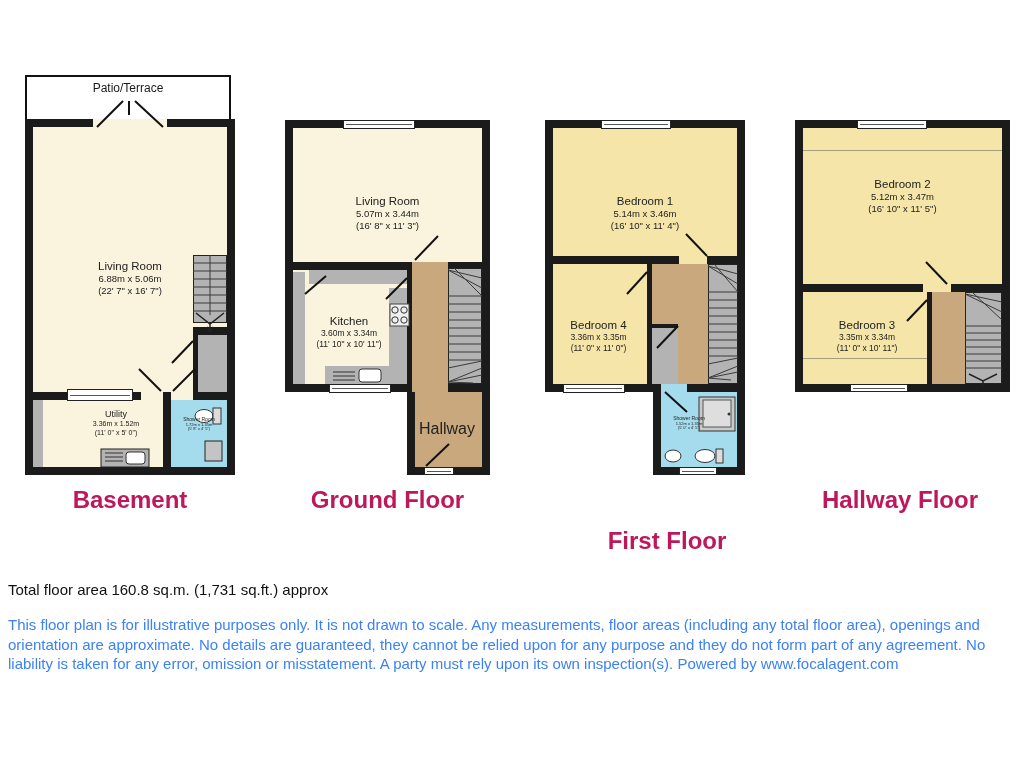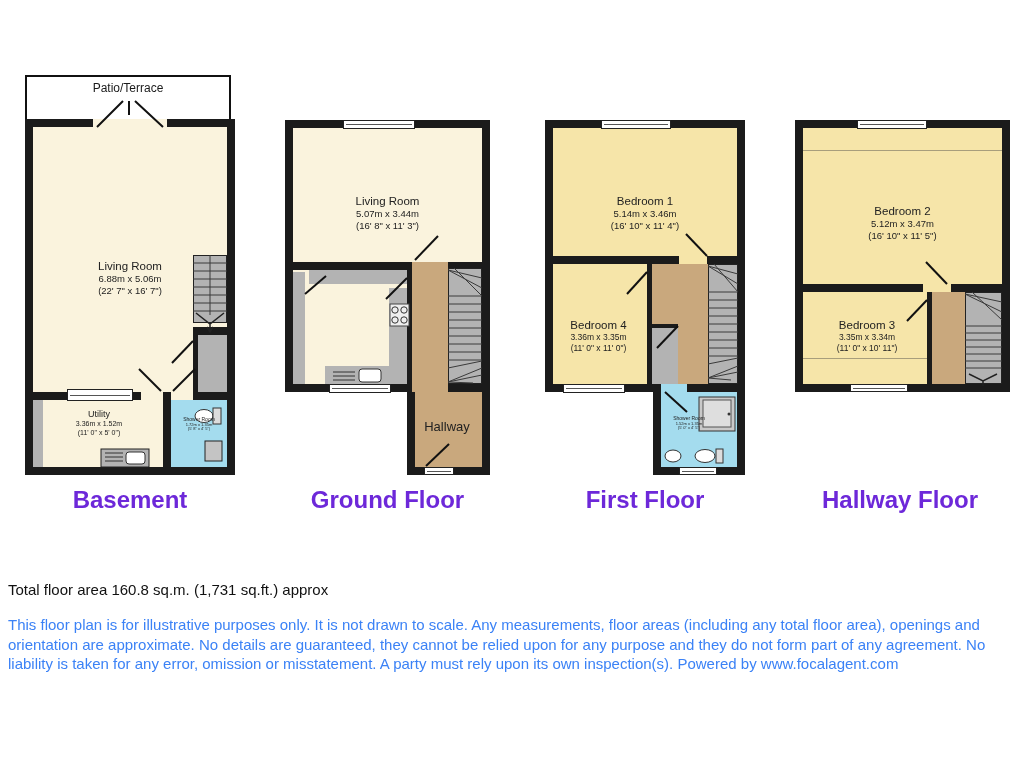--- a/index.html
+++ b/index.html
@@ -21,21 +21,21 @@
   .overlay{position:absolute;left:0;top:0;pointer-events:none;}
   .room-label{position:absolute;text-align:center;line-height:1.25;color:#222;}
   .rname{font-size:11.5px;display:block;margin-top:8px;}
   .rdim{font-size:9.5px;display:block;}
   .rname-sm{font-size:9px;display:block;}
   .rdim-sm{font-size:7px;display:block;line-height:1.2;}
   .rname-xs{font-size:5px;display:block;line-height:1.1;}
   .rdim-xs{font-size:4px;display:block;line-height:1.1;}
   .patio-box{position:absolute;background:#fff;border:2px solid #111;box-sizing:border-box;text-align:center;}
   .patio-label{font-size:12px;padding-top:4px;display:block;}
-  .floor-title{position:absolute;top:486px;text-align:center;font-size:24px;font-weight:bold;color:#6d28d9;}
+  .floor-title{position:absolute;top:486px;text-align:center;font-size:24px;font-weight:bold;color:#be185d;}
   .footer-line{position:absolute;left:8px;font-size:15px;color:#111;}
   .footer-para{position:absolute;left:8px;width:1010px;font-size:15px;line-height:19.5px;color:#3b82f6;}
   .eaves{position:absolute;background:#a89e7c;height:1px;}
 </style>
 </head>
 <body>
 
 <div class="plan" style="left:25px;top:75px;width:210px;height:400px;">
   <div class="patio-box" style="left:0;top:0;width:206px;height:46px;">
     <span class="patio-label">Patio/Terrace</span>
@@ -69,21 +69,21 @@
     <rect x="180" y="366" width="17" height="20" fill="#c4c4c4" stroke="#222"></rect>
     <rect x="76" y="374" width="48" height="18" fill="#b3b3b3" stroke="#222"></rect>
     <rect x="101" y="377" width="19" height="12" rx="3" fill="#ffffff" stroke="#333"></rect>
     <path d="M80,378H98 M80,382H98 M80,386H98" stroke="#333" stroke-width="1" fill="none"></path>
   </svg>
   <div class="room-label" style="left:8px;top:176px;width:194px;">
     <span class="rname">Living Room</span>
     <span class="rdim">6.88m x 5.06m</span>
     <span class="rdim">(22' 7" x 16' 7")</span>
   </div>
-  <div class="room-label" style="left:14px;top:334px;width:120px;">
+  <div class="room-label" style="left:31px;top:334px;width:120px;">
     <span class="rname-sm">Utility</span>
     <span class="rdim-sm">3.36m x 1.52m</span>
     <span class="rdim-sm">(11' 0" x 5' 0")</span>
   </div>
   <div class="room-label" style="left:146px;top:342px;width:56px;">
     <span class="rname-xs">Shower Room</span>
     <span class="rdim-xs">1.72m x 1.35m</span>
     <span class="rdim-xs">(5' 8" x 4' 5")</span>
   </div>
 </div>
@@ -118,21 +118,26 @@
     <circle cx="110" cy="200" r="3.2" fill="none" stroke="#333"></circle>
     <circle cx="119" cy="200" r="3.2" fill="none" stroke="#333"></circle>
     <rect x="74" y="249" width="22" height="13" rx="3" fill="#ffffff" stroke="#333"></rect>
     <path d="M48,252H70 M48,256H70 M48,260H70" stroke="#333" stroke-width="1" fill="none"></path>
   </svg>
   <div class="room-label" style="left:8px;top:66px;width:189px;">
     <span class="rname">Living Room</span>
     <span class="rdim">5.07m x 3.44m</span>
     <span class="rdim">(16' 8" x 11' 3")</span>
   </div>
-  <div class="room-label" style="left:127px;top:299px;width:70px;font-size:13px;">
+  <div class="room-label" style="left:14px;top:186px;width:100px;">
+    <span class="rname">Kitchen</span>
+    <span class="rdim-sm" style="font-size:8.5px;">3.60m x 3.34m</span>
+    <span class="rdim-sm" style="font-size:8.5px;">(11' 10" x 10' 11")</span>
+  </div>
+  <div class="room-label" style="left:127px;top:299px;width:70px;font-size:16px;">
     <span>Hallway</span>
   </div>
 </div>
 
 <div class="plan" style="left:545px;top:120px;width:200px;height:355px;">
   <div class="wall" style="left:0;top:0;width:200px;height:272px;"></div>
   <div class="wall" style="left:108px;top:264px;width:92px;height:91px;"></div>
   <div class="fill yellow" style="left:8px;top:8px;width:184px;height:128px;"></div>
   <div class="win" style="left:56px;top:0;width:70px;height:9px;"></div>
   <div class="wall" style="left:8px;top:136px;width:184px;height:8px;"></div>
@@ -193,31 +198,31 @@
   <div class="fill tan" style="left:137px;top:172px;width:33px;height:92px;"></div>
   <div class="stairs" style="left:170px;top:172px;width:37px;height:92px;"></div>
   <div class="gap" style="left:128px;top:164px;width:28px;height:8px;background:#f6e5a9;"></div>
   <svg class="overlay" width="215" height="272" viewBox="0 0 215 272">
     <path d="M170,206H207 M170,213H207 M170,220H207 M170,227H207 M170,234H207 M170,241H207 M170,248H207" stroke="#3a3a3a" stroke-width="1" fill="none"></path>
     <path d="M170,174 L207,182 M170,174 L207,192 M177,172 L207,200" stroke="#3a3a3a" stroke-width="1" fill="none"></path>
     <path d="M174,254 L188,261 L202,254 M188,261 V266" stroke="#222" stroke-width="1.5" fill="none"></path>
     <path d="M152,164 L131,142" stroke="#111" stroke-width="2" fill="none"></path>
     <path d="M132,180 L112,201" stroke="#111" stroke-width="2" fill="none"></path>
   </svg>
-  <div class="room-label" style="left:8px;top:76px;width:199px;">
+  <div class="room-label" style="left:8px;top:49px;width:199px;">
     <span class="rname">Bedroom 2</span>
     <span class="rdim">5.12m x 3.47m</span>
     <span class="rdim">(16' 10" x 11' 5")</span>
   </div>
   <div class="room-label" style="left:10px;top:190px;width:124px;">
     <span class="rname">Bedroom 3</span>
     <span class="rdim-sm" style="font-size:8.5px;">3.35m x 3.34m</span>
     <span class="rdim-sm" style="font-size:8.5px;">(11' 0" x 10' 11")</span>
   </div>
 </div>
 
 <div class="floor-title" style="left:25px;width:210px;">Basement</div>
 <div class="floor-title" style="left:275px;width:225px;">Ground Floor</div>
-<div class="floor-title" style="left:535px;width:220px;">First Floor</div>
+<div class="floor-title" style="left:557px;width:220px;margin-top:41px;">First Floor</div>
 <div class="floor-title" style="left:785px;width:230px;">Hallway Floor</div>
 
 <div class="footer-line" style="top:581px;">Total floor area 160.8 sq.m. (1,731 sq.ft.) approx</div>
 <div class="footer-para" style="top:615px;">This floor plan is for illustrative purposes only. It is not drawn to scale. Any measurements, floor areas (including any total floor area), openings and orientation are approximate. No details are guaranteed, they cannot be relied upon for any purpose and they do not form part of any agreement. No liability is taken for any error, omission or misstatement. A party must rely upon its own inspection(s). Powered by www.focalagent.com</div>
 
 </body></html>

